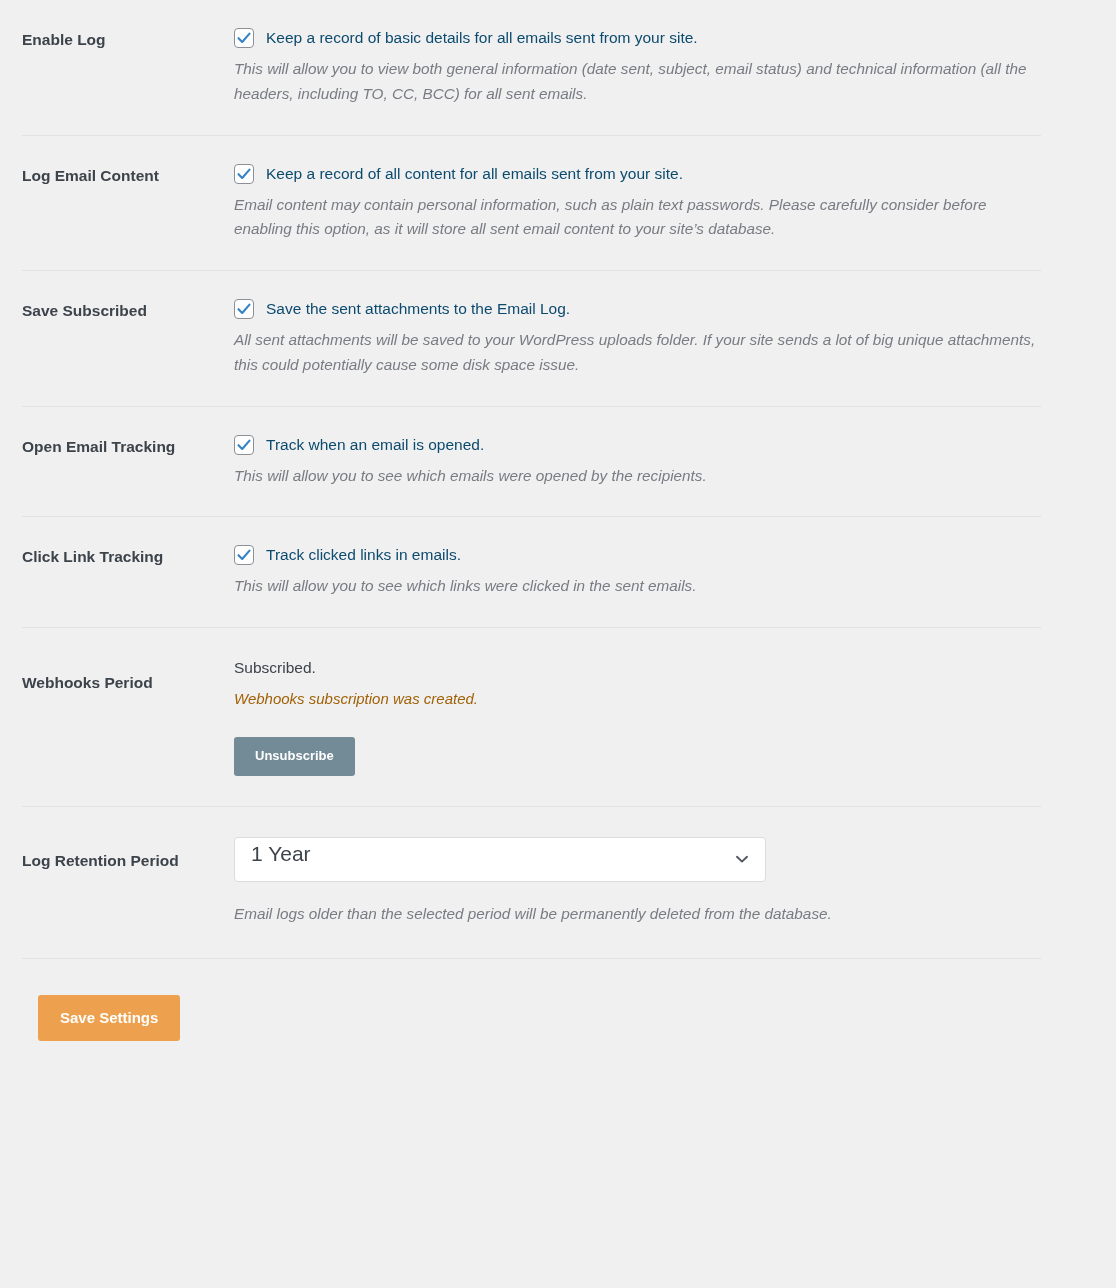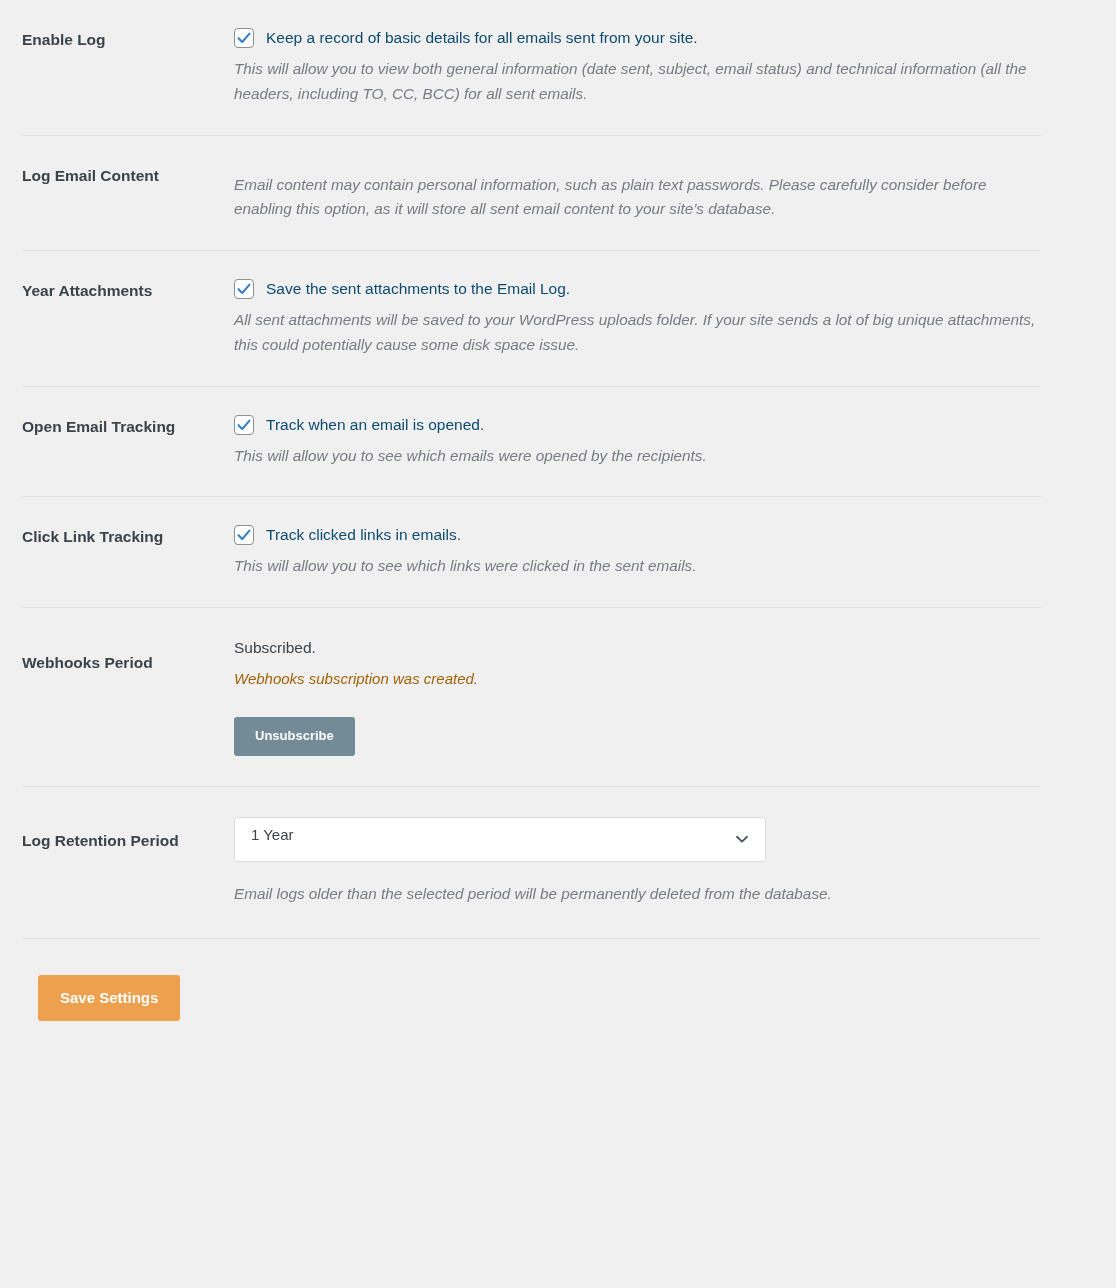--- a/index.html
+++ b/index.html
@@ -131,21 +131,21 @@
     display: inline-block;
     width: 532px;
   }
   .select-box {
     width: 532px;
     height: 45px;
     background: #ffffff;
     border: 1px solid #dcdcde;
     border-radius: 4px;
     font-family: "Liberation Sans", sans-serif;
-    font-size: 15px;
+    font-size: 21px;
     color: #3c434a;
     padding: 0 40px 10px 16px;
     display: flex;
     align-items: center;
     cursor: pointer;
   }
   .chev {
     position: absolute;
     right: 16px;
     top: 50%;
@@ -197,30 +197,38 @@
       </div>
     </div>
   </div>
 
   <div class="divider"></div>
 
   <div class="row pad-top-28 pad-bot-28">
     <div class="row-inner">
       <div class="row-label">Log Email Content</div>
       <div class="row-field">
+        <label class="check-line">
+          <span class="cbox">
+            <svg viewBox="0 0 16 16" aria-hidden="true">
+                <path d="M2.5 8.2 L6.2 12 L13.5 3.6" fill="none" stroke="#3582c4" stroke-width="2.1" stroke-linecap="round" stroke-linejoin="round"></path>
+              </svg>
+          </span>
+          <span class="check-text">Keep a record of all content for all emails sent from your site.</span>
+        </label>
         <div class="desc">Email content may contain personal information, such as plain text passwords. Please carefully consider before enabling this option, as it will store all sent email content to your site’s database.</div>
       </div>
     </div>
   </div>
 
   <div class="divider"></div>
 
   <div class="row pad-top-28 pad-bot-28">
     <div class="row-inner">
-      <div class="row-label">Year Attachments</div>
+      <div class="row-label">Save Subscribed</div>
       <div class="row-field">
         <label class="check-line">
           <span class="cbox">
             <svg viewBox="0 0 16 16" aria-hidden="true">
                 <path d="M2.5 8.2 L6.2 12 L13.5 3.6" fill="none" stroke="#3582c4" stroke-width="2.1" stroke-linecap="round" stroke-linejoin="round"></path>
               </svg>
           </span>
           <span class="check-text">Save the sent attachments to the Email Log.</span>
         </label>
         <div class="desc">All sent attachments will be saved to your WordPress uploads folder. If your site sends a lot of big unique attachments, this could potentially cause some disk space issue.</div>

